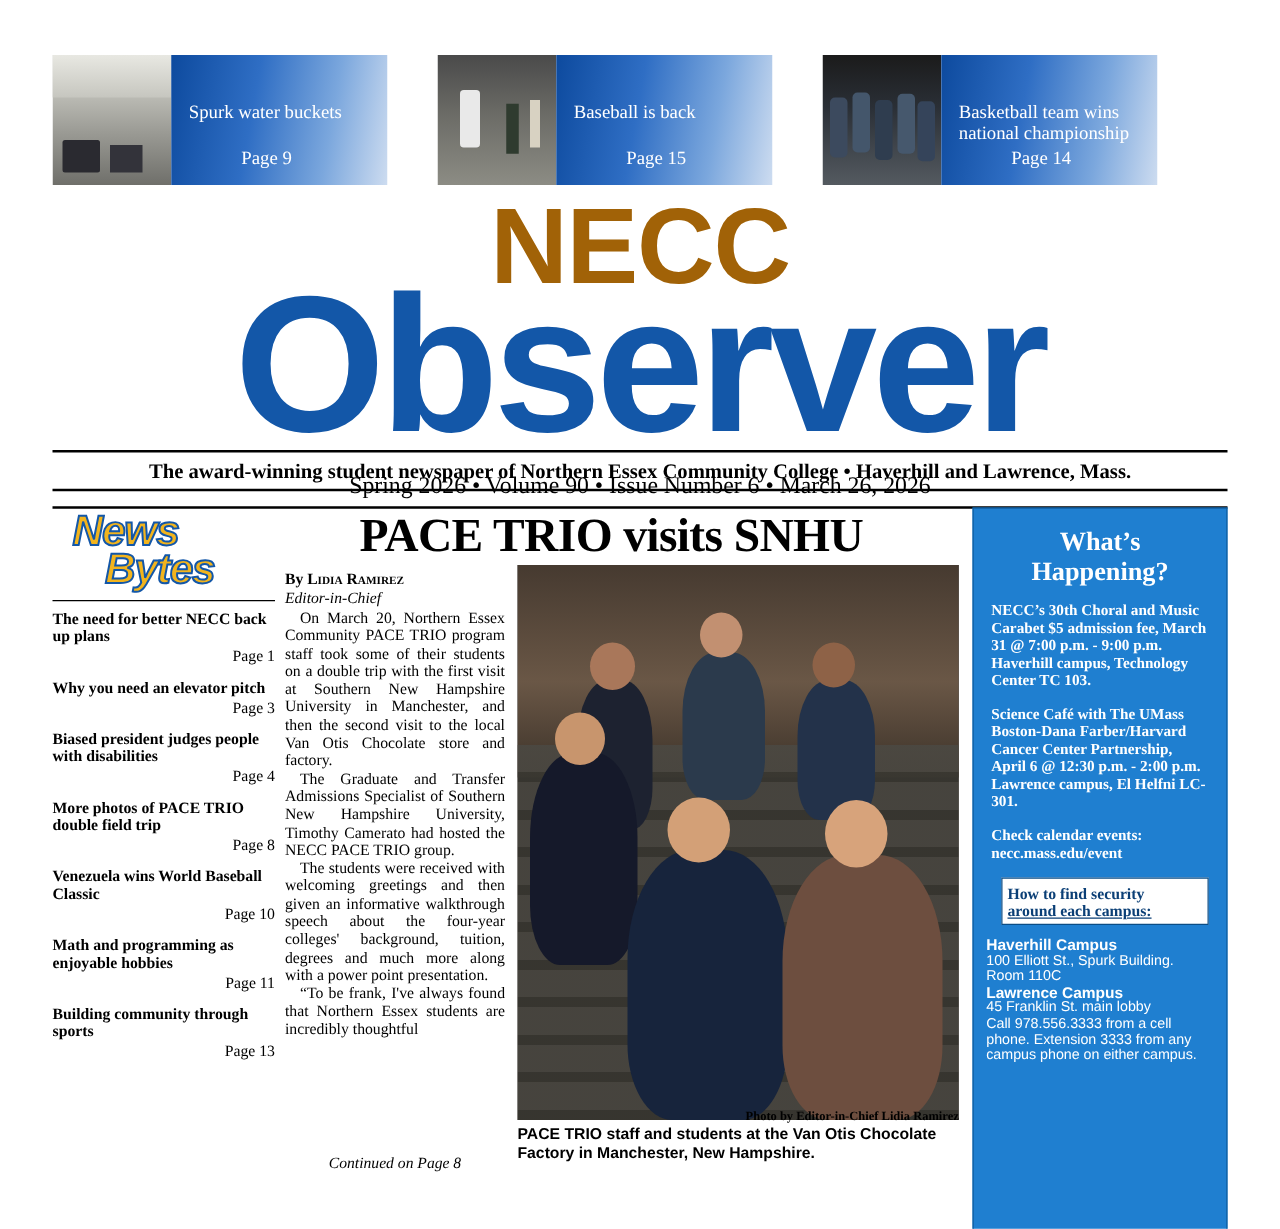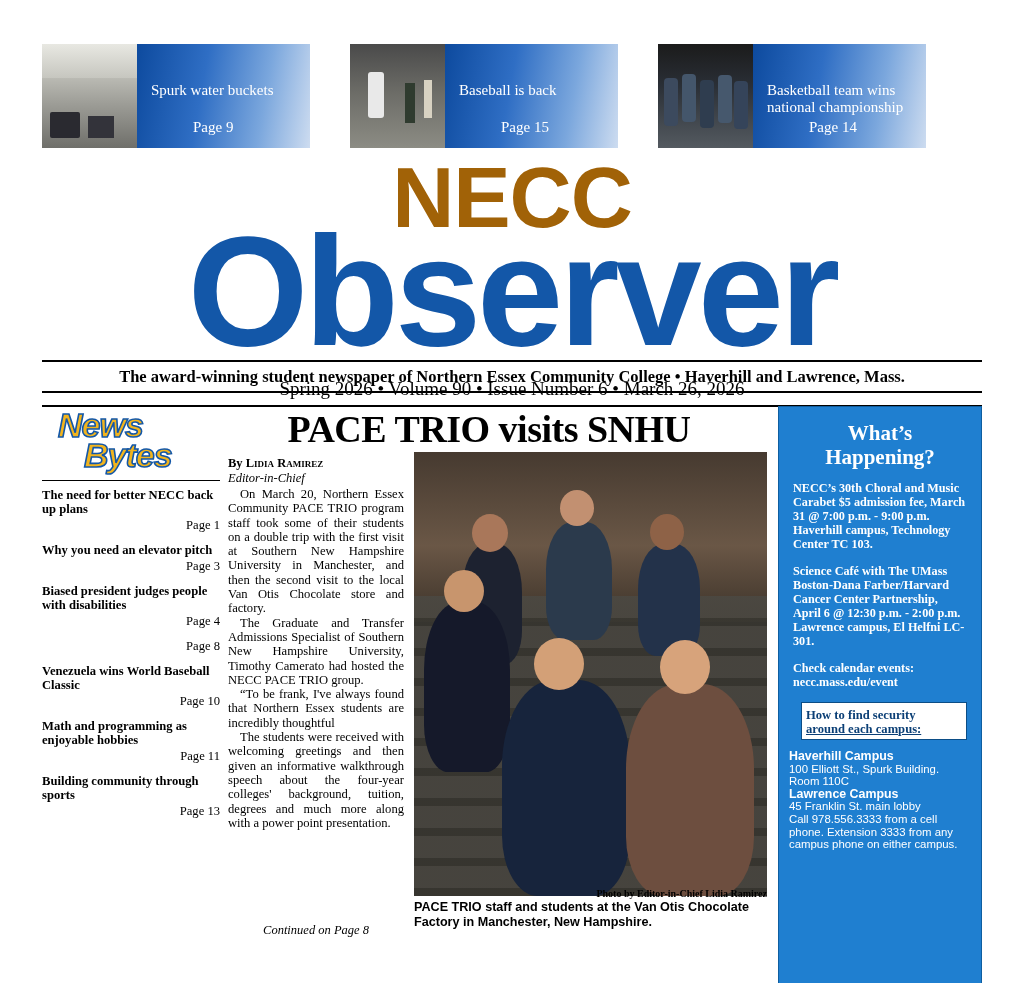--- a/index.html
+++ b/index.html
@@ -377,20 +377,21 @@
   </div>
   <div class="nb-item">
     <div class="nb-head">Why you need an elevator pitch</div>
     <div class="nb-page">Page 3</div>
   </div>
   <div class="nb-item">
     <div class="nb-head">Biased president judges people with disabilities</div>
     <div class="nb-page">Page 4</div>
   </div>
   <div class="nb-item">
+    <div class="nb-head">More photos of PACE TRIO double field trip</div>
     <div class="nb-page">Page 8</div>
   </div>
   <div class="nb-item">
     <div class="nb-head">Venezuela wins World Baseball Classic</div>
     <div class="nb-page">Page 10</div>
   </div>
   <div class="nb-item">
     <div class="nb-head">Math and programming as enjoyable hobbies</div>
     <div class="nb-page">Page 11</div>
   </div>
@@ -403,22 +404,22 @@
 <div class="headline">PACE TRIO visits SNHU</div>
 
 <div class="byline">
   <span>By </span><span class="sc">Lidia Ramirez</span>
 </div>
 <div class="byline-title">Editor-in-Chief</div>
 
 <div class="story-col">
   <p>On March 20, Northern Essex Community PACE TRIO program staff took some of their students on a double trip with the first visit at Southern New Hampshire University in Manchester, and then the second visit to the local Van Otis Chocolate store and factory.</p>
   <p>The Graduate and Transfer Admissions Specialist of Southern New Hampshire University, Timothy Camerato had hosted the NECC PACE TRIO group.</p>
+  <p>The students were received with welcoming greetings and then given an informative walkthrough speech about the four-year colleges' background, tuition, degrees and much more along with a power point presentation.</p>
   <p>“To be frank, I've always found that Northern Essex students are incredibly thoughtful</p>
-  <p>The students were received with welcoming greetings and then given an informative walkthrough speech about the four-year colleges' background, tuition, degrees and much more along with a power point presentation.</p>
 </div>
 <div class="continued">Continued on Page 8</div>
 
 <div class="main-photo">
   <div class="mp-bg"></div>
   <div class="mp-wall"></div>
   <div class="mp-stairs"></div>
 
   <div class="mp-person" style="left:48px;  top:92px;  width:60px; height:120px; background:#1d2230;"></div>
   <div class="mp-person" style="left:58px;  top:62px;  width:36px; height:38px;  background:#a9775a; border-radius:50%;"></div>

